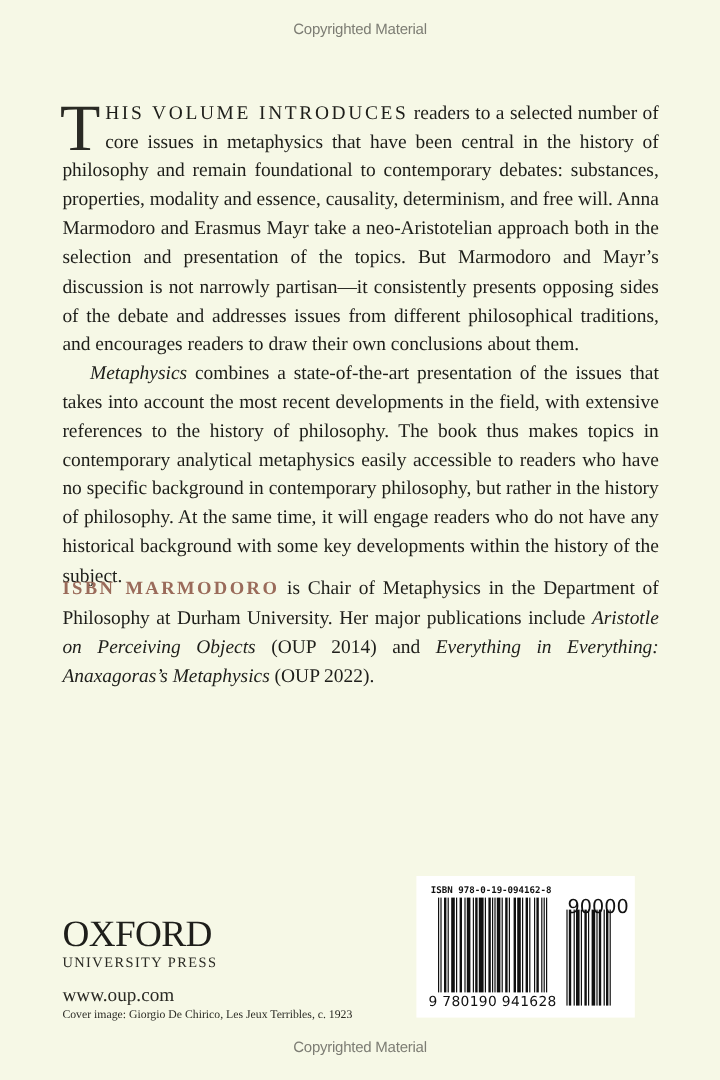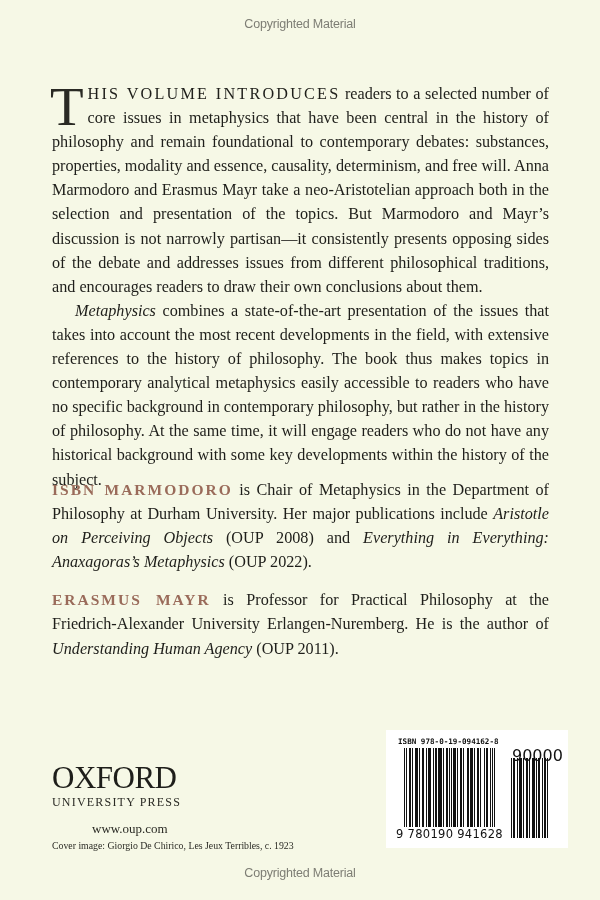--- a/index.html
+++ b/index.html
@@ -44,29 +44,29 @@
   .publisher {
     position: absolute; left: 52px; top: 763px;
   }
   .pub-logo {
     font-size: 31px; line-height: 30px; letter-spacing: -0.5px; color: #1e1e1a;
   }
   .pub-sub {
     font-size: 12px; letter-spacing: 1.2px; margin-top: 2px; color: #2a2a24;
   }
   .pub-url {
-    font-size: 13px; margin-top: 11px; color: #2a2a24; margin-left: 40px;
+    font-size: 16px; margin-top: 11px; color: #2a2a24;
   }
   .cover-credit {
     position: absolute; left: 52px; top: 840px;
     font-size: 9.8px; color: #2a2a24;
   }
 
   .barcode-box {
-    position: absolute; left: 386px; top: 730px; width: 182px; height: 118px;
+    position: absolute; left: 347px; top: 730px; width: 182px; height: 118px;
     background: #ffffff;
   }
   .isbn-text {
     position: absolute; left: 12px; top: 7px;
     font-family: "DejaVu Sans Mono", "Liberation Mono", monospace;
     font-size: 7.6px; font-weight: bold; color: #111;
   }
   .price-code {
     position: absolute; left: 126px; top: 16px;
     font-family: "DejaVu Sans", sans-serif; font-size: 16px; color: #111;
@@ -96,24 +96,21 @@
   <p>
     <span class="dropcap">T</span><span class="smallcaps">HIS VOLUME INTRODUCES</span><span> readers to a selected number of core issues in metaphysics that have been central in the history of philosophy and remain foundational to contemporary debates: substances, properties, modality and essence, causality, determinism, and free will. Anna Marmodoro and Erasmus Mayr take a neo-Aristotelian approach both in the selection and presentation of the topics. But Marmodoro and Mayr’s discussion is not narrowly partisan—it consistently presents opposing sides of the debate and addresses issues from different philosophical traditions, and encourages readers to draw their own conclusions about them.</span>
   </p>
   <p class="indent">
     <em>Metaphysics</em><span> combines a state-of-the-art presentation of the issues that takes into account the most recent developments in the field, with extensive references to the history of philosophy. The book thus makes topics in contemporary analytical metaphysics easily accessible to readers who have no specific background in contemporary philosophy, but rather in the history of philosophy. At the same time, it will engage readers who do not have any historical background with some key developments within the history of the subject.</span>
   </p>
 </div>
 
 <div class="bios">
   <p>
-    <span class="author-name">ISBN MARMODORO</span><span> is Chair of Metaphysics in the Department of Philosophy at Durham University. Her major publications include </span><em>Aristotle on Perceiving Objects</em><span> (OUP 2008) and </span><em>Everything in Everything: Anaxagoras’s Metaphysics</em><span> (OUP 2022).</span>
-  </p>
-  <p>
-    <span class="author-name">ERASMUS MAYR</span><span> is Professor for Practical Philosophy at the Friedrich-Alexander University Erlangen-Nuremberg. He is the author of </span><em>Understanding Human Agency</em><span> (OUP 2011).</span>
+    <span class="author-name">ISBN MARMODORO</span><span> is Chair of Metaphysics in the Department of Philosophy at Durham University. Her major publications include </span><em>Aristotle on Perceiving Objects</em><span> (OUP 2014) and </span><em>Everything in Everything: Anaxagoras’s Metaphysics</em><span> (OUP 2022).</span>
   </p>
 </div>
 
 <div class="publisher">
   <div class="pub-logo">OXFORD</div>
   <div class="pub-sub">UNIVERSITY PRESS</div>
   <div class="pub-url">www.oup.com</div>
 </div>
 
 <div class="cover-credit">Cover image: Giorgio De Chirico, Les Jeux Terribles, c. 1923</div>

